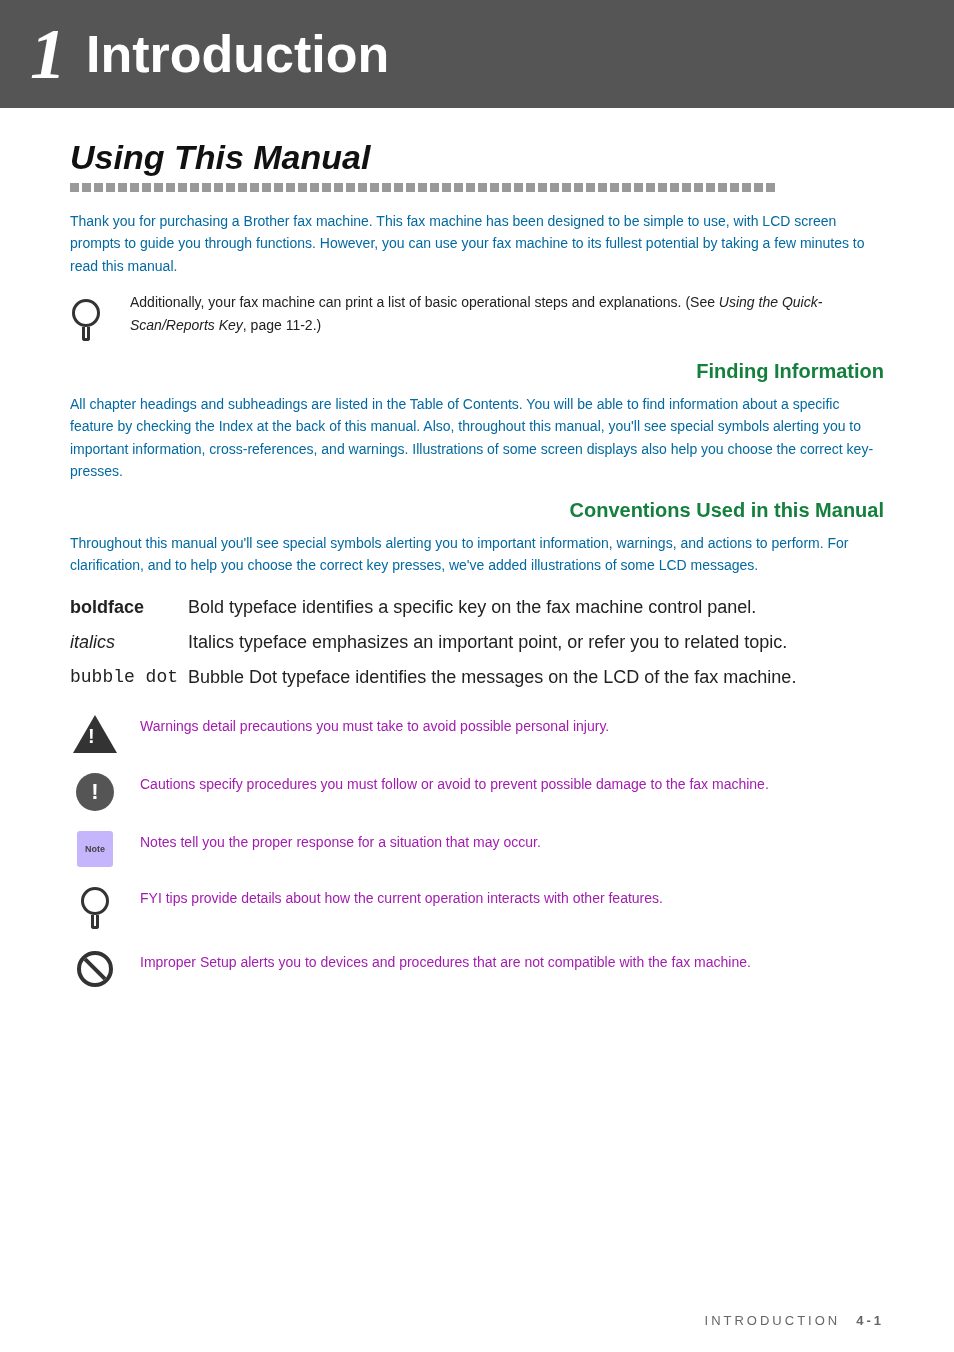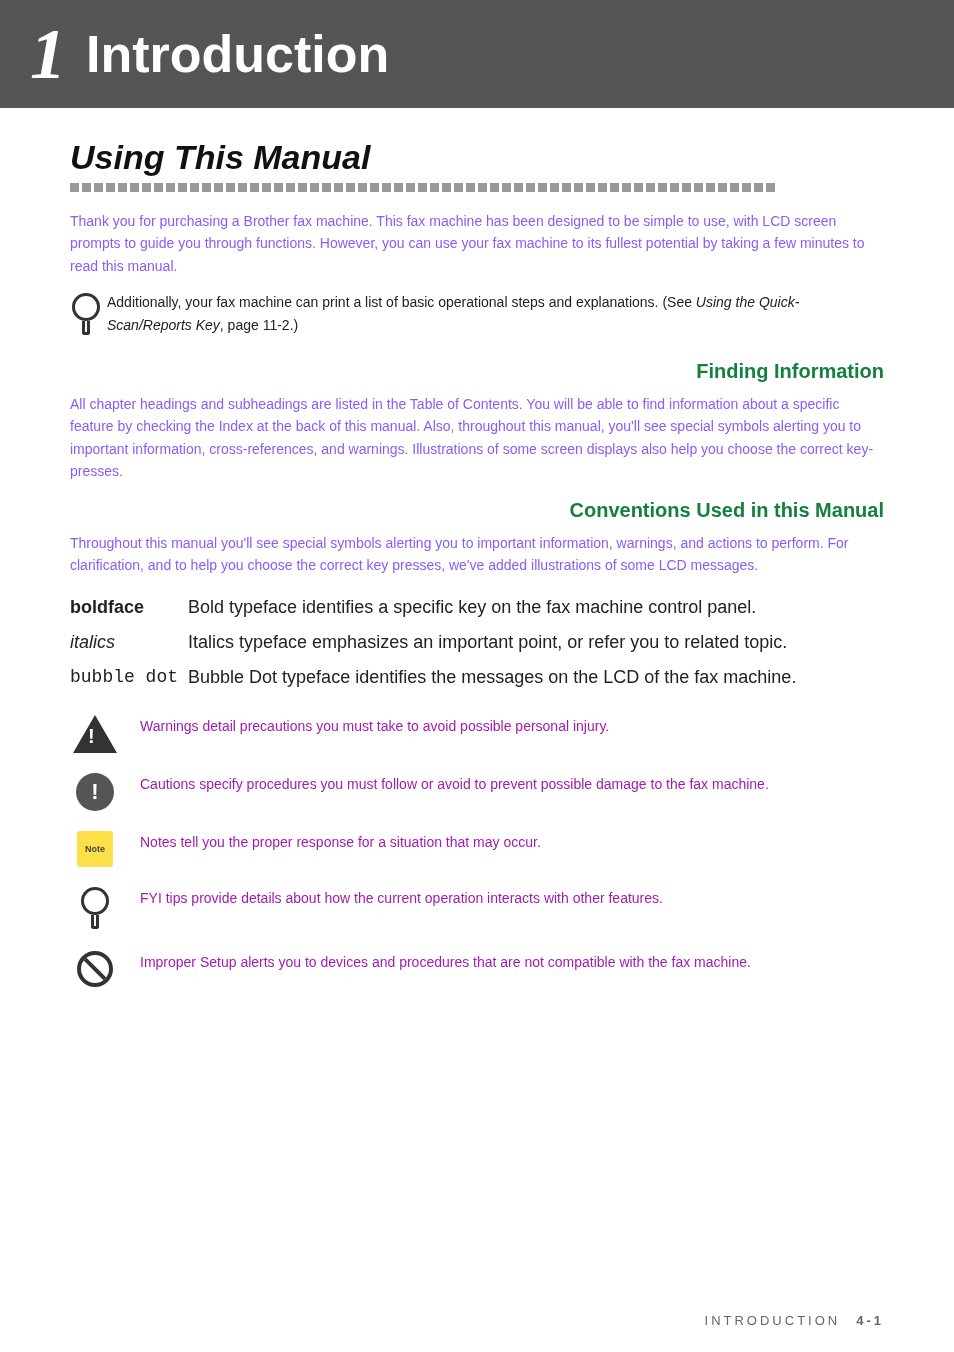--- a/index.html
+++ b/index.html
@@ -73,30 +73,30 @@
       width: 9px;
       height: 9px;
       background: #999;
       display: inline-block;
       flex-shrink: 0;
     }
 
     .body-text {
       font-size: 14px;
       line-height: 1.6;
-      color: #8b5cf6;
+      color: #0369a1;
       margin-bottom: 14px;
     }
 
     
     .note-row {
       display: flex;
-      align-items: flex-start;
+      align-items: center;
       margin-bottom: 24px;
-      gap: 5px;
+      gap: 28px;
     }
 
     .note-icon {
       flex-shrink: 0;
       width: 32px;
       height: 32px;
       margin-top: 2px;
     }
 
     .note-text {
@@ -207,21 +207,21 @@
       justify-content: center;
       color: #fff;
       font-size: 22px;
       font-weight: bold;
     }
 
     
     .note-paper {
       width: 36px;
       height: 36px;
-      background: #fde047;
+      background: #c4b5fd;
       border-radius: 3px;
       display: flex;
       align-items: center;
       justify-content: center;
       font-size: 9px;
       color: #555;
       font-weight: bold;
       position: relative;
     }
 

